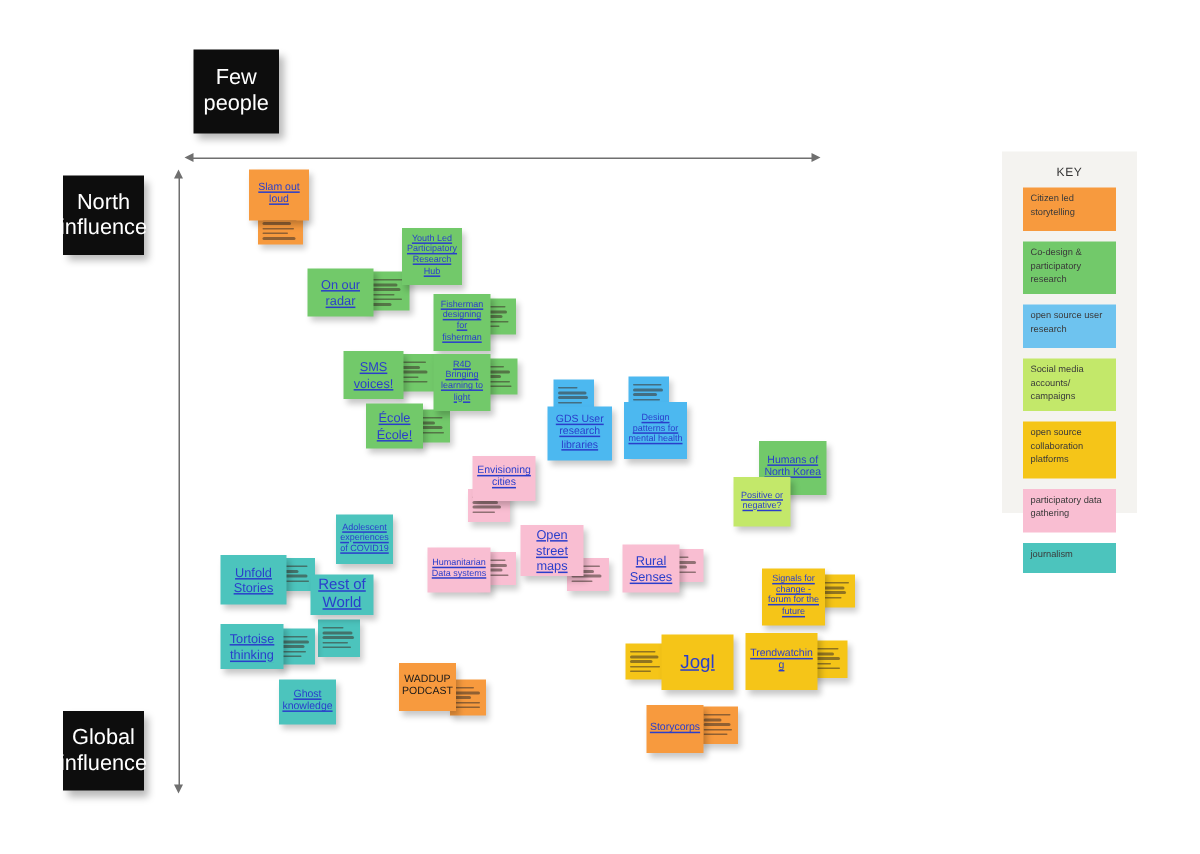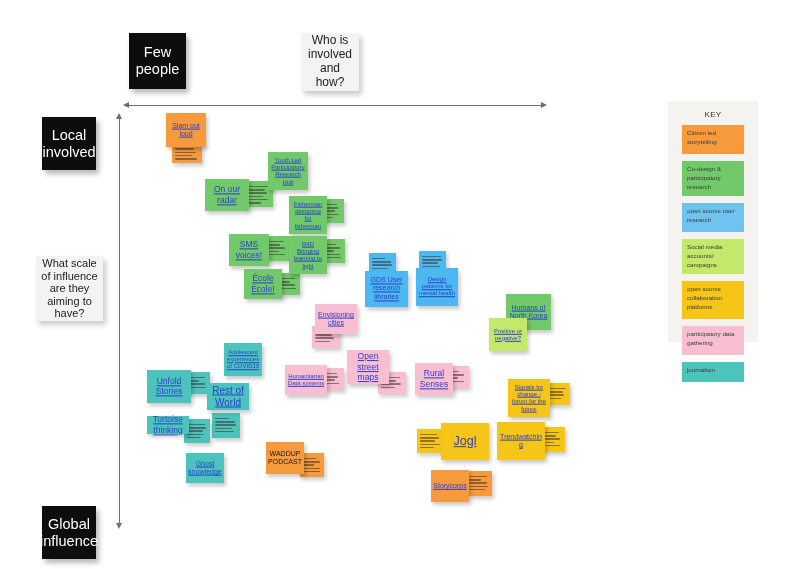--- a/index.html
+++ b/index.html
@@ -117,34 +117,28 @@
   <div class="arrow arrow-r" style="left:541px;top:101.5px;"></div>
 
   <div class="axis-v" style="left:119px;top:118px;height:406px;"></div>
   <div class="arrow arrow-u" style="left:115.5px;top:113px;"></div>
   <div class="arrow arrow-d" style="left:115.5px;top:523px;"></div>
 
   <div class="card card-black" style="left:129px;top:33px;width:57px;height:56px;">
     <span>Few people</span>
   </div>
 
-  <div class="card card-white" style="left:301px;top:33px;width:58px;height:58px;">
-    <span>Who is involved and how?</span>
+
+
+  <div class="card card-black" style="left:42px;top:117px;width:54px;height:53px;">
+    <span>North influence</span>
   </div>
 
 
-  <div class="card card-black" style="left:42px;top:117px;width:54px;height:53px;">
-    <span>Local involved</span>
-  </div>
-
-  <div class="card card-white card-white-sm" style="left:36px;top:256px;width:67px;height:65px;">
-    <span>What scale of influence are they aiming to have?</span>
-  </div>
-
-  <div class="card card-black" style="left:42px;top:474px;width:54px;height:53px;margin-top:32px;">
+  <div class="card card-black" style="left:42px;top:474px;width:54px;height:53px;">
     <span>Global influence</span>
   </div>
 
   <div id="body-notes-layer">
       <div class="body-note" style="left: 172px; top: 137px; width: 30px; height: 26px; background: rgb(247, 154, 62);">
         <div class="ln s1"></div>
         <div class="ln s5"></div>
         <div class="ln s2"></div>
         <div class="ln s3"></div>
         <div class="ln s6"></div>
@@ -325,21 +319,21 @@
       </div>
       <div class="note" style="left: 415px; top: 363px; width: 38px; height: 32px; background: rgb(249, 190, 210);">
         <div class="title">Rural Senses</div>
       </div>
       <div class="note" style="left: 147px; top: 370px; width: 44px; height: 33px; background: rgb(76, 196, 189);">
         <div class="title">Unfold Stories</div>
       </div>
       <div class="note" style="left: 207px; top: 383px; width: 42px; height: 27px; background: rgb(76, 196, 189);">
         <div class="title t10">Rest of World</div>
       </div>
-      <div class="note" style="left: 147px; top: 416px; width: 42px; height: 18px; background: rgb(76, 196, 189);">
+      <div class="note" style="left: 147px; top: 416px; width: 42px; height: 30px; background: rgb(76, 196, 189);">
         <div class="title">Tortoise thinking</div>
       </div>
       <div class="note" style="left: 186px; top: 453px; width: 38px; height: 30px; background: rgb(76, 196, 189);">
         <div class="title t7">Ghost knowledge</div>
       </div>
       <div class="note plain" style="left: 266px; top: 442px; width: 38px; height: 32px; background: rgb(247, 154, 62);">
         <div class="title t7">WADDUP PODCAST</div>
       </div>
       <div class="note" style="left: 508px; top: 379px; width: 42px; height: 38px; background: rgb(245, 197, 24);">
         <div class="title t6">Signals for change - forum for the future</div>

